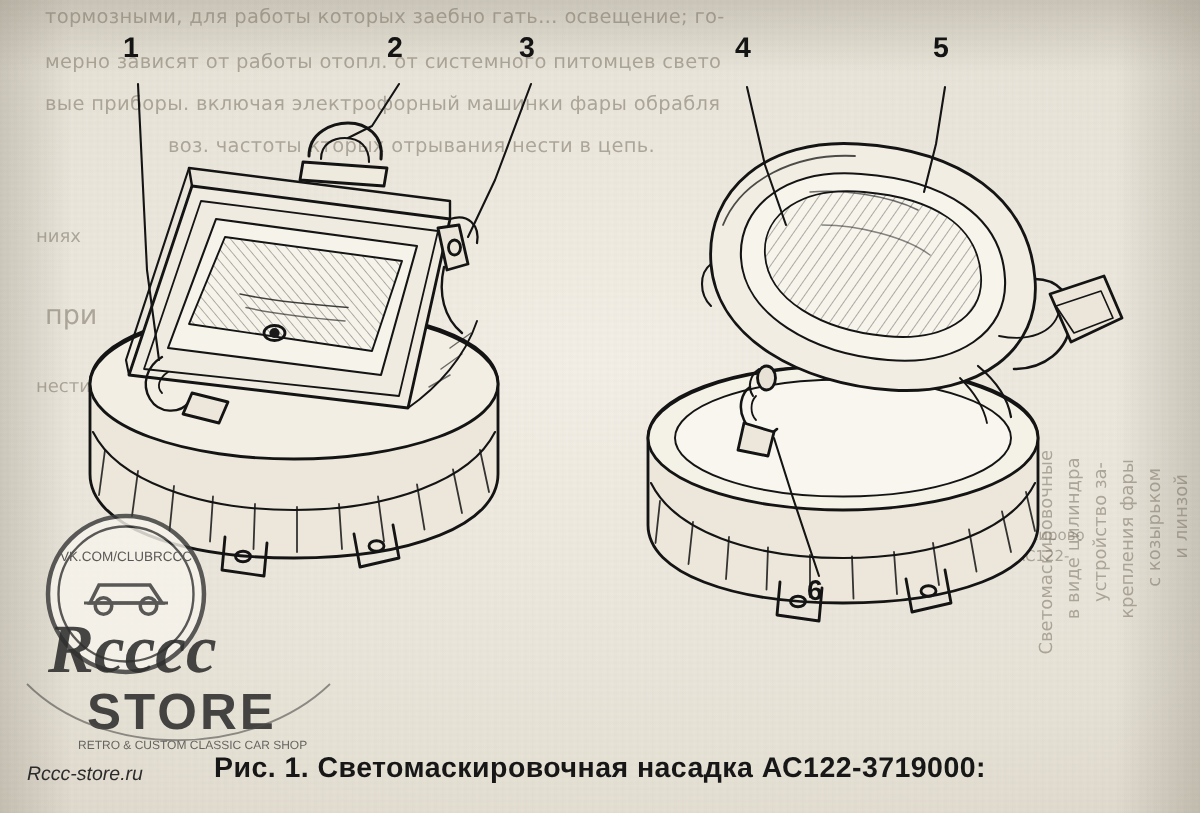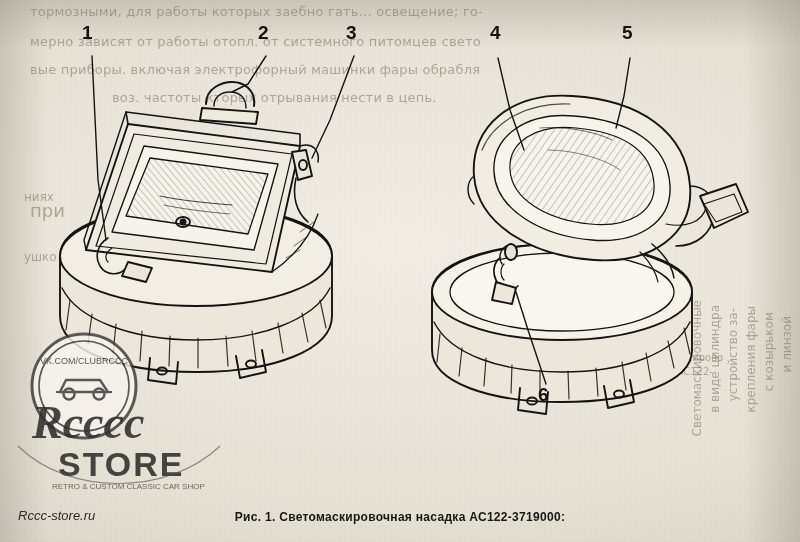--- a/index.html
+++ b/index.html
@@ -42,31 +42,31 @@
     position:absolute;font-size:19px;font-weight:bold;color:#141414;
     font-family:"Liberation Sans", sans-serif;
   }
   
   #caption{
     position:absolute;left:0;right:0;bottom:14px;
     text-align:center;color:#171717;
   }
   #cap-title{
     font-family:"Liberation Sans", sans-serif;
-    font-weight:bold;font-size:12px;letter-spacing:.3px;
+    font-weight:bold;font-size:19px;letter-spacing:.3px;
     margin-bottom:4px;
   }
   #cap-body{
     font-family:"Liberation Mono", monospace;
     font-size:13.6px;line-height:1.28;letter-spacing:-.2px;
     padding:0 8px;
   }
   
   #watermark{
-    position:absolute;left:8px;top:326px;width:230px;height:175px;
+    position:absolute;left:8px;top:336px;width:230px;height:175px;
     pointer-events:none;
     text-decoration:underline;
   }
   #wm-url{
     position:absolute;left:18px;top:508px;
     font-family:"Liberation Sans", sans-serif;
     font-size:13px;color:#2b2b2b;font-style:italic;
   }
 </style>
 </head>
@@ -85,23 +85,23 @@
   <div class="ghost right" style="left:636px;top:352px;font-size:10px;">Светомаскирово</div>
   <div class="ghost right" style="left:636px;top:366px;font-size:10px;">в. Ф/да АС122-</div>
 
   <div class="ghost vert" style="left:690px;top:300px;">Светомаскировочные</div>
   <div class="ghost vert" style="left:708px;top:305px;">в виде цилиндра</div>
   <div class="ghost vert" style="left:726px;top:308px;">устройство за-</div>
   <div class="ghost vert" style="left:744px;top:306px;">крепления фары</div>
   <div class="ghost vert" style="left:762px;top:312px;">с козырьком</div>
   <div class="ghost vert" style="left:780px;top:316px;">и линзой</div>
 
-  <div class="ghost" style="left:24px;top:150px;font-size:12px;margin-top:40px;">ниях</div>
+  <div class="ghost" style="left:24px;top:150px;font-size:12px;">ниях</div>
   <div class="ghost" style="left:30px;top:200px;font-size:18px;">при</div>
-  <div class="ghost" style="left:24px;top:250px;font-size:12px;">ушко</div>
+  <div class="ghost" style="left:24px;top:250px;font-size:12px;">нести</div>
 
   <div id="figure">
     <svg width="800" height="440" viewBox="0 0 800 440" xmlns="http://www.w3.org/2000/svg">
       <defs>
         <pattern id="hatch" width="6" height="6" patternUnits="userSpaceOnUse" patternTransform="rotate(35)">
           <line x1="0" y1="0" x2="0" y2="6" stroke="#1b1b1b" stroke-width="1.1" opacity=".85"></line>
         </pattern>
         <pattern id="hatch2" width="5" height="5" patternUnits="userSpaceOnUse" patternTransform="rotate(-40)">
           <line x1="0" y1="0" x2="0" y2="5" stroke="#1b1b1b" stroke-width="1" opacity=".8"></line>
         </pattern>

